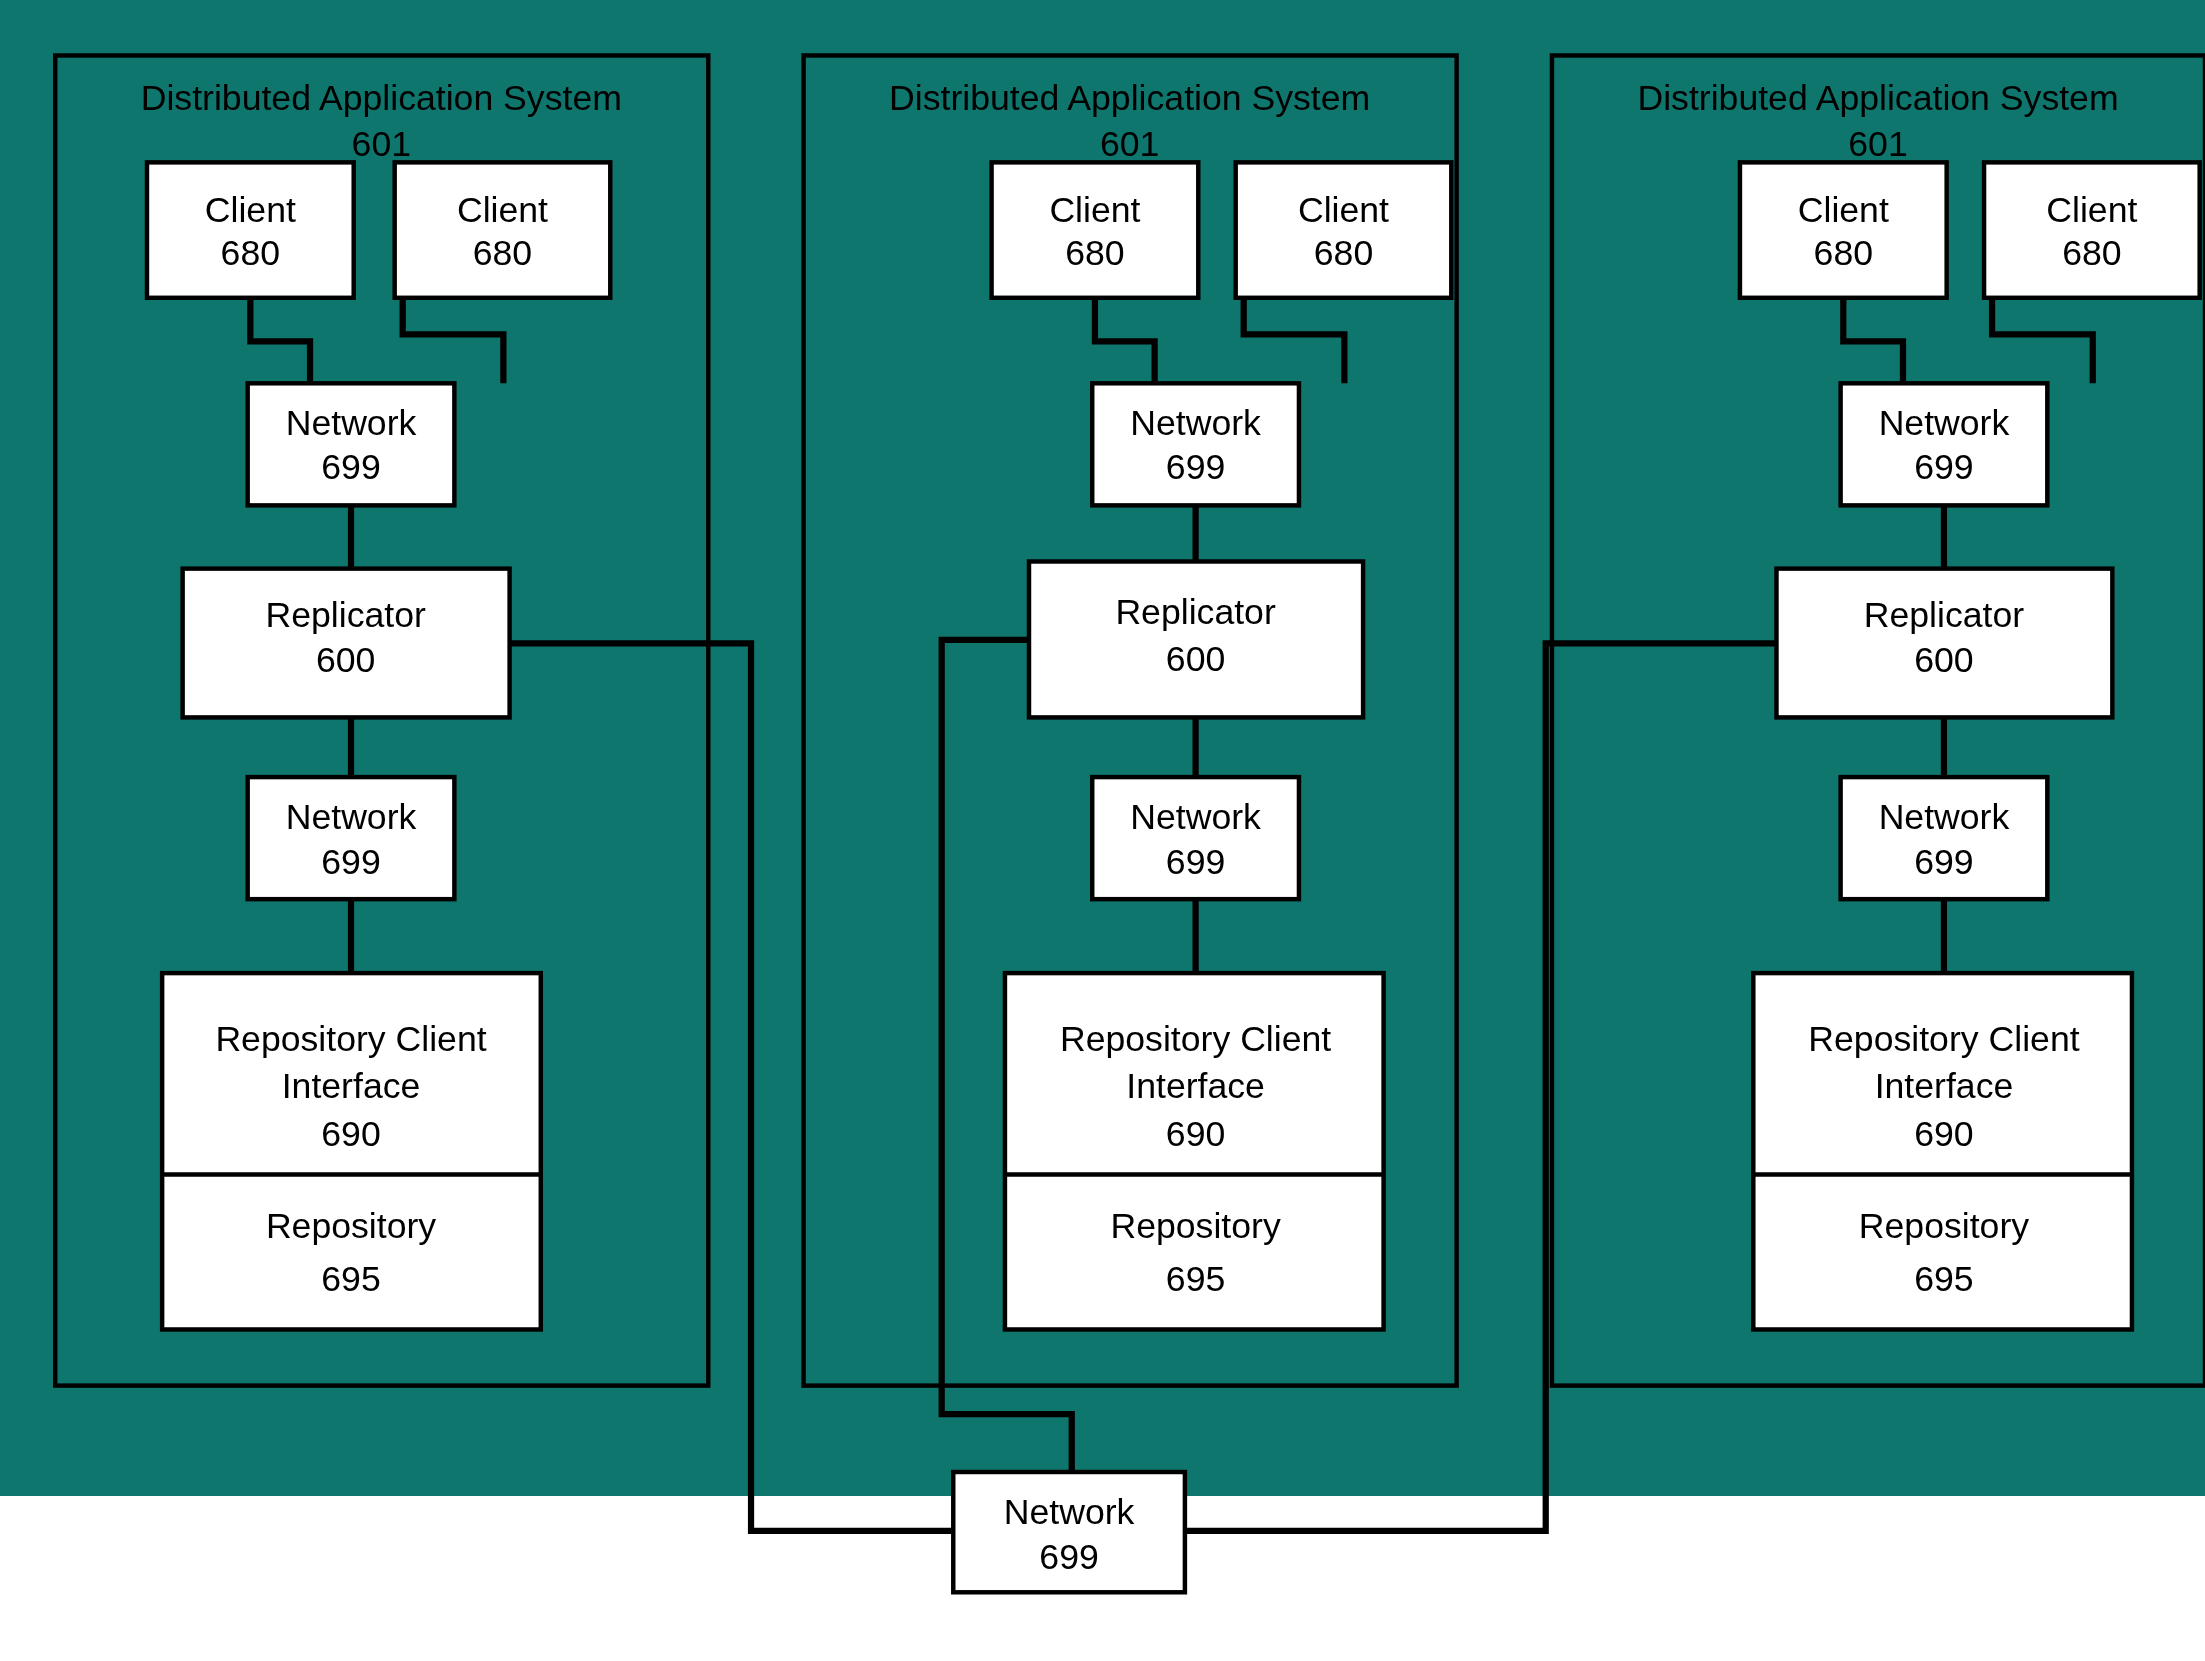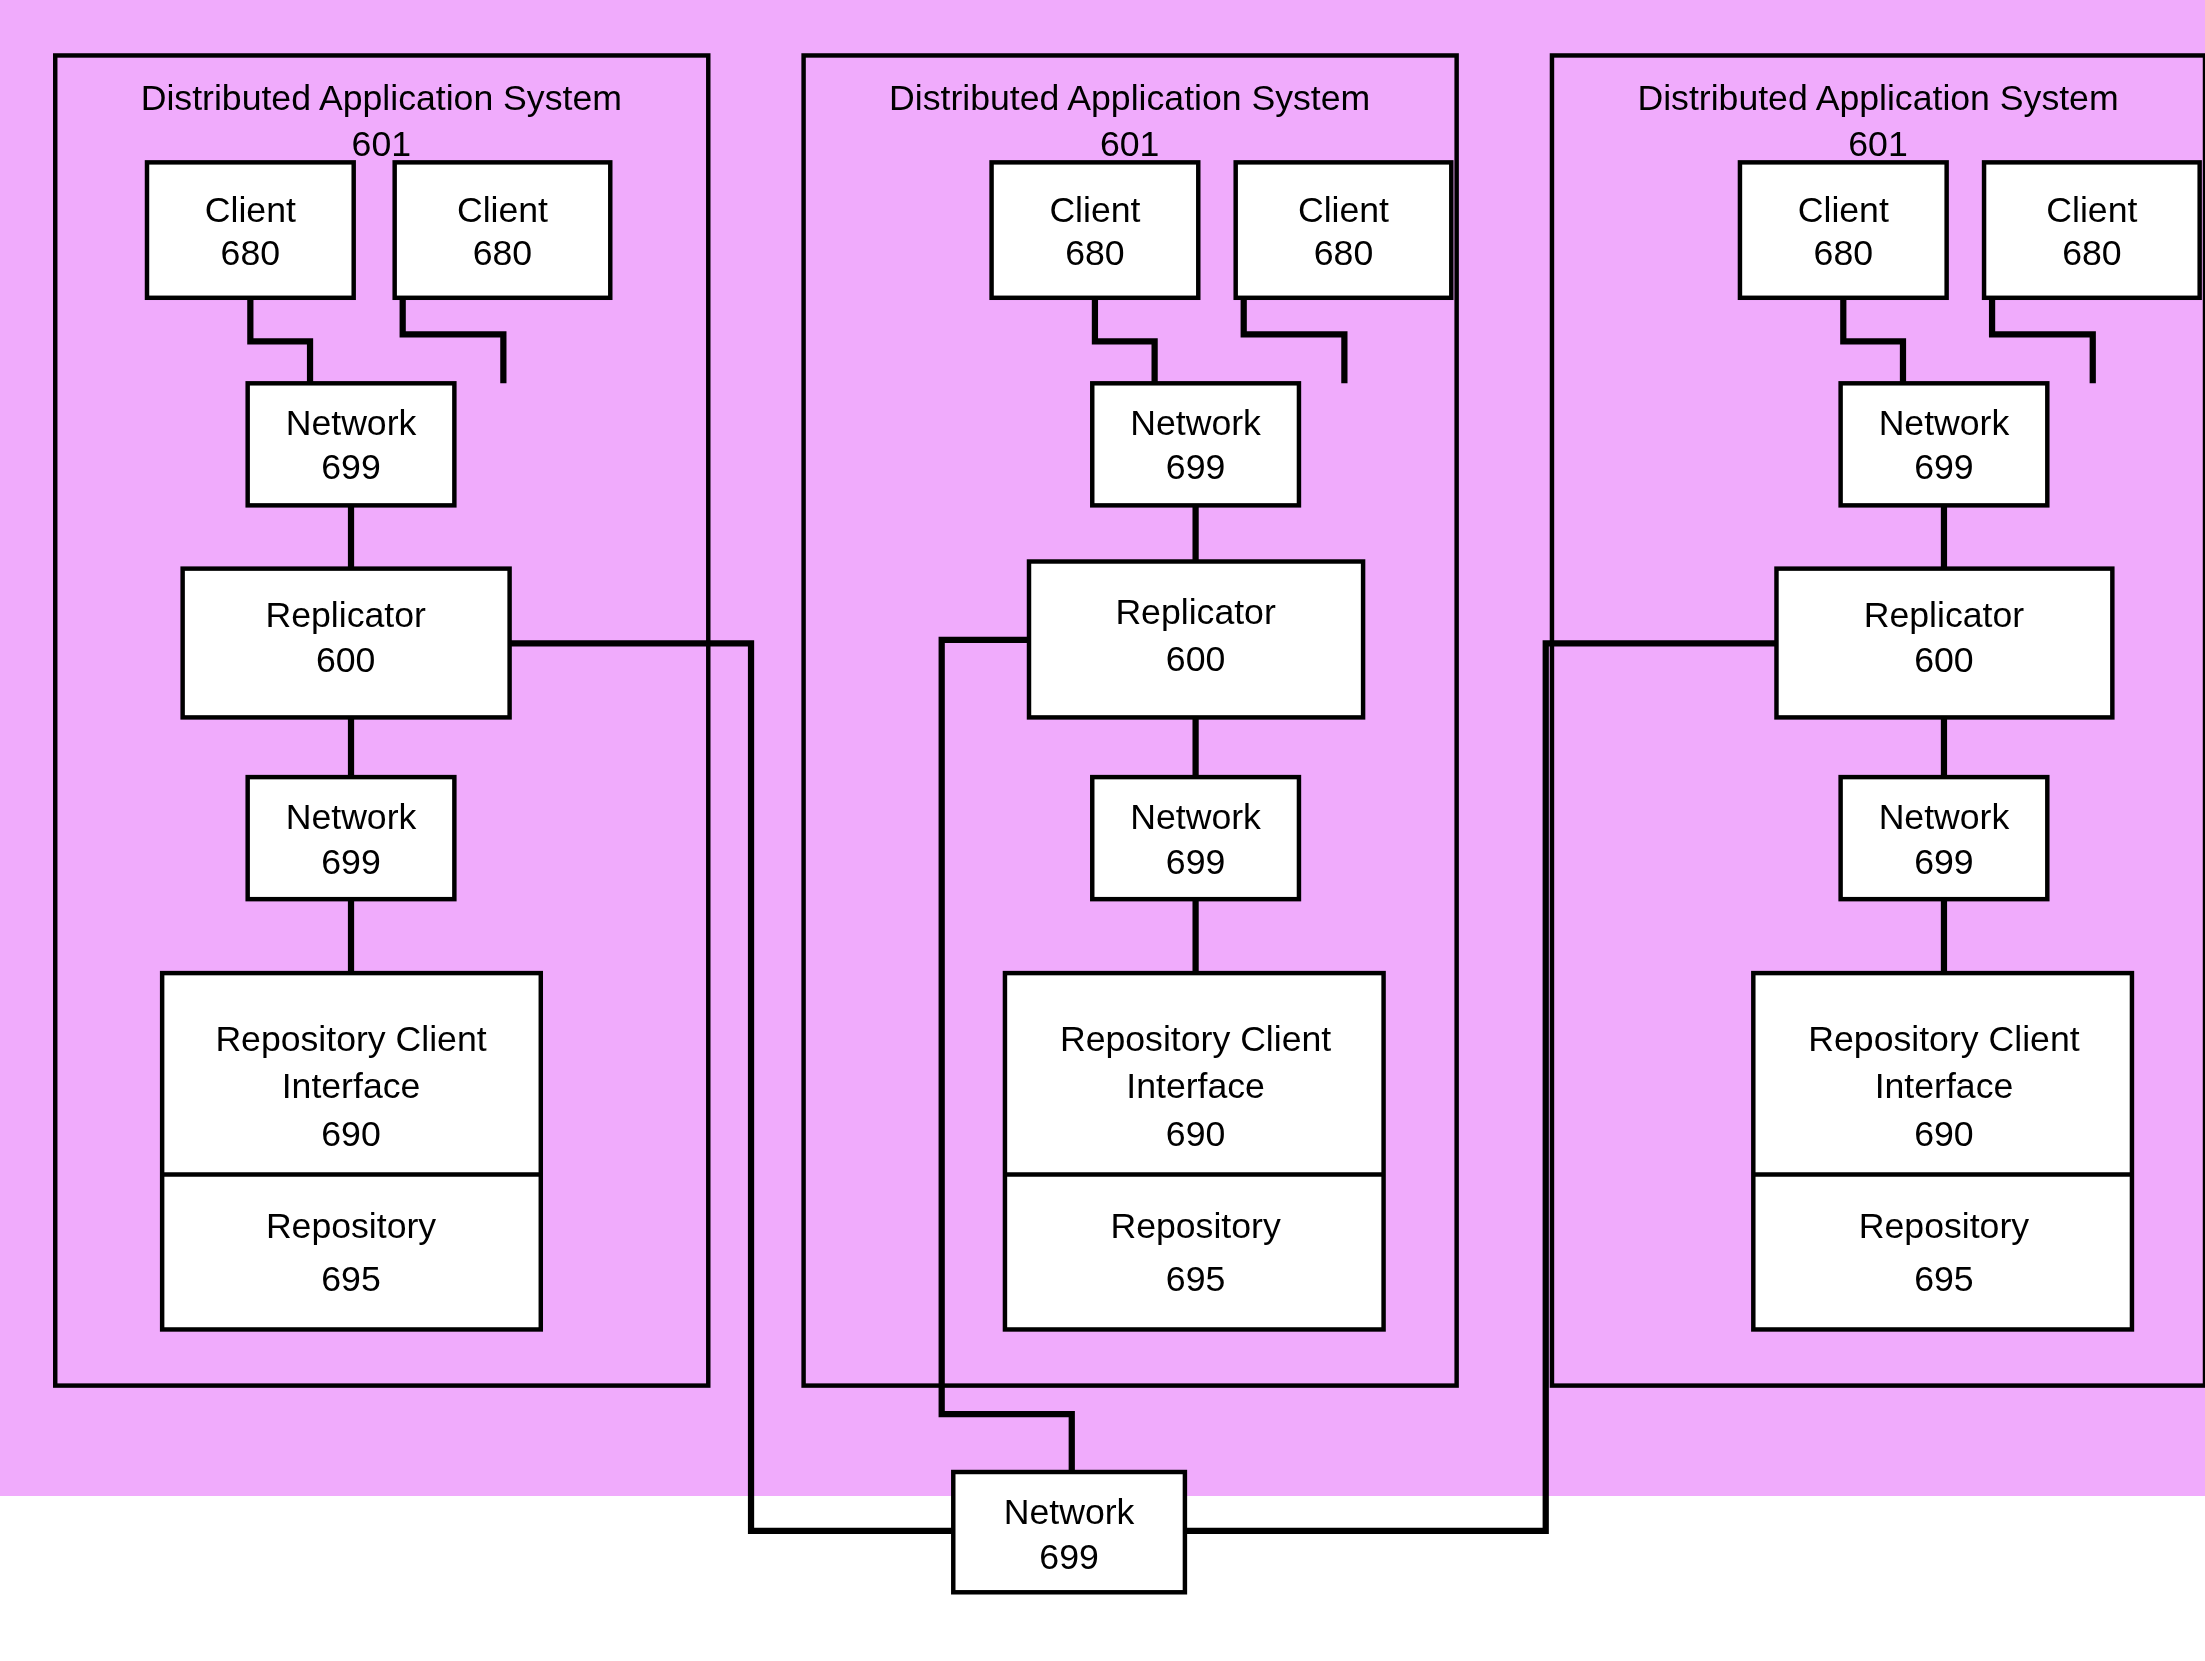--- a/index.html
+++ b/index.html
@@ -10,21 +10,21 @@
   body {
     width: 2205px;
     height: 1662px;
     font-family: "Liberation Sans", sans-serif;
     overflow: hidden;
   }
   #figure-root {
     position: relative;
     width: 2205px;
     height: 1496px;
-    background: #f0abfc;
+    background: #0f766e;
   }
   svg.diagram {
     display: block;
     width: 2205px;
     height: 1662px;
   }
   .panel-frame {
     fill: none;
     stroke: #000000;
     stroke-width: 5;

